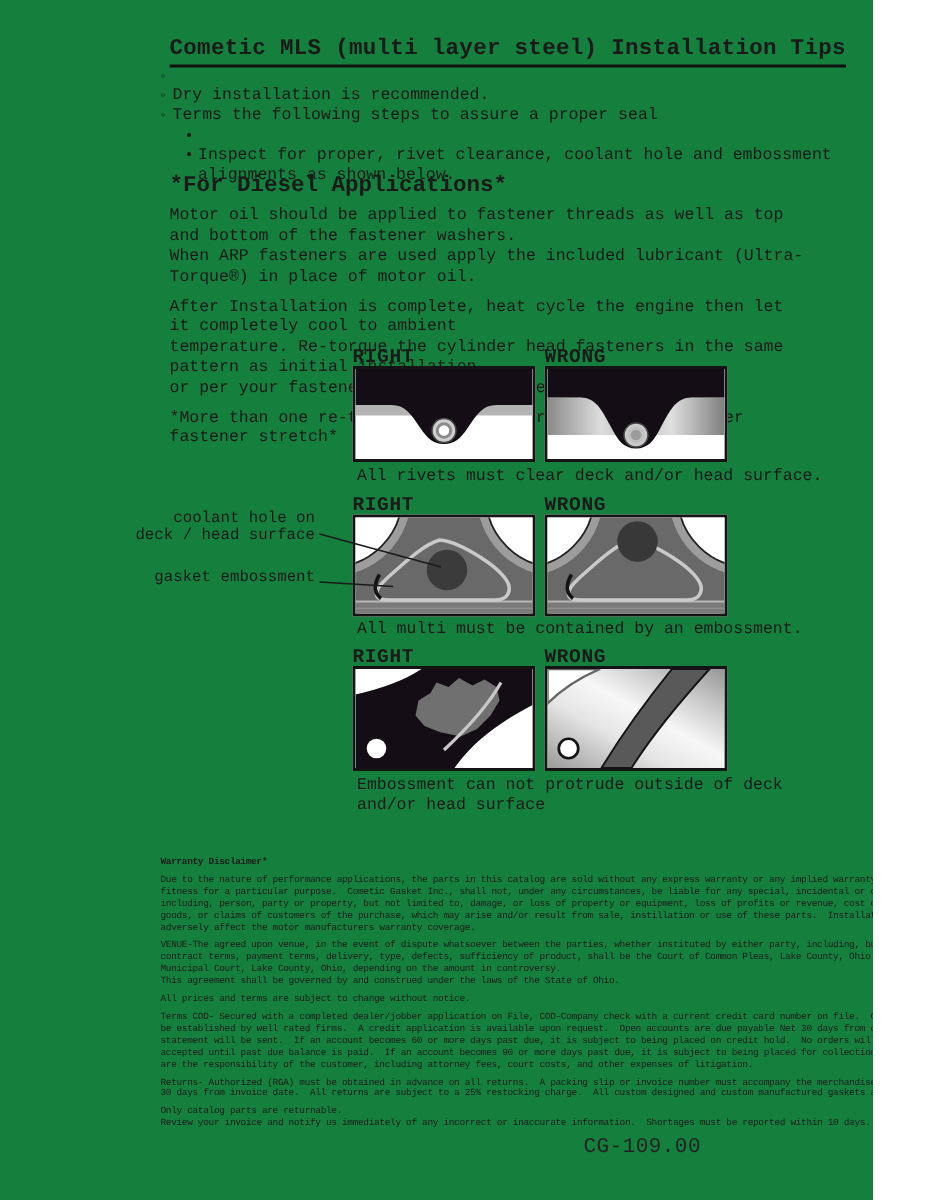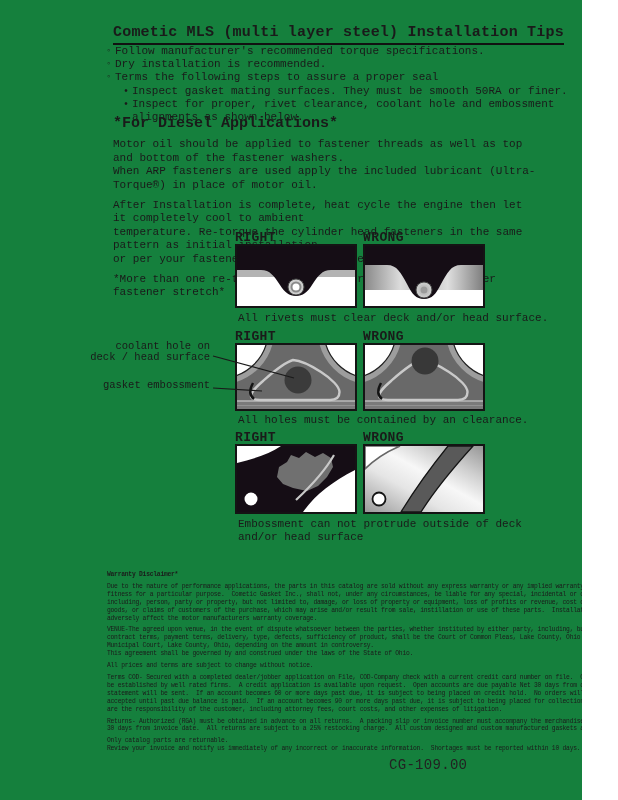--- a/index.html
+++ b/index.html
@@ -40,33 +40,31 @@
 </head>
 <body>
 
 <div class="page">
 
   <h1 class="title">Cometic MLS (multi layer steel) Installation Tips</h1>
 
   <div class="bullets">
     <div class="b l1">
         <span class="m">◦</span>
-        <span>Follow manufacturer's recommended torque specifications.</span>
       </div>
     <div class="b l1">
         <span class="m">◦</span>
         <span>Dry installation is recommended.</span>
       </div>
     <div class="b l1">
         <span class="m">◦</span>
         <span>Terms the following steps to assure a proper seal</span>
       </div>
     <div class="b l2">
         <span class="m">•</span>
-        <span>Inspect gasket mating surfaces.  They must be smooth 50RA or finer.</span>
       </div>
     <div class="b l2">
         <span class="m">•</span>
         <span>Inspect for proper, rivet clearance, coolant hole and embossment alignments as shown below.</span>
       </div>
   </div>
 
   <div class="diesel">
     <h2>*For Diesel Applications*</h2>
     <p>Motor oil should be applied to fastener threads as well as top and bottom of the fastener washers.
@@ -143,21 +141,21 @@
       <circle cx="-16" cy="-14" r="50" fill="none" stroke="#9d9d9d" stroke-width="6"></circle>
       <circle cx="-16" cy="-14" r="47" fill="#ffffff" stroke="#222222" stroke-width="1.2"></circle>
       <circle cx="134" cy="-14" r="50" fill="none" stroke="#9d9d9d" stroke-width="6"></circle>
       <circle cx="134" cy="-14" r="47" fill="#ffffff" stroke="#222222" stroke-width="1.2"></circle>
       <path d="M56,15 C46,18 35,28 26,36 C18,43 14,47 14,51 C14,54.5 18,55 23,55 L93,55 C99,55 102.5,52 102.5,47 C102.5,42 95,34 84,27 C74,20.5 64,15.5 56,15 Z" fill="none" stroke="#c9c9c9" stroke-width="2.4"></path>
       <path d="M16,38 C12,45 12,50 17,54" fill="none" stroke="#141414" stroke-width="2.4"></path>
       <circle cx="60" cy="16" r="13.5" fill="#383838"></circle>
     </svg>
   </div>
 
-  <div class="caption" style="top:414px;">All holes must be contained by an clearance.</div>
+  <div class="caption" style="top:414px;">All multi must be contained by an embossment.</div>
 
   <div class="dlabel" style="left:235px;top:430px;">RIGHT</div>
   <div class="dlabel" style="left:363px;top:430px;">WRONG</div>
 
   <div class="dbox" style="left:235px;top:444px;height:70px;">
     <svg viewBox="0 0 118 66" preserveAspectRatio="none">
       <rect x="0" y="0" width="118" height="66" fill="#ffffff"></rect>
       <path d="M0,17 C17,13 32,8 44,0 L118,0 L118,24 C95,36 78,49 66,66 L0,66 Z" fill="#150d15"></path>
       <path d="M40,31 L42,21 L50,16 L54,9 L62,12 L69,6 L78,11 L86,7 L94,12 L96,21 L90,31 L81,40 L70,45 L56,42 L46,38 Z" fill="#707070"></path>
       <path d="M97,9 C88,25 74,40 59,54" fill="none" stroke="#c8c8c8" stroke-width="2.2"></path>

